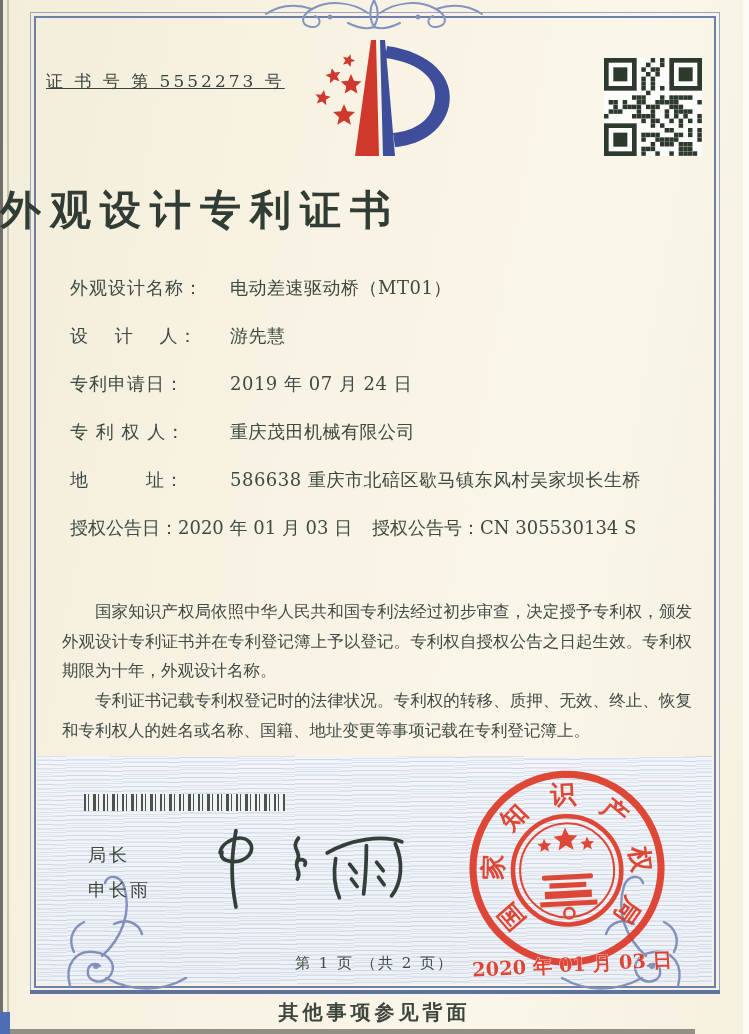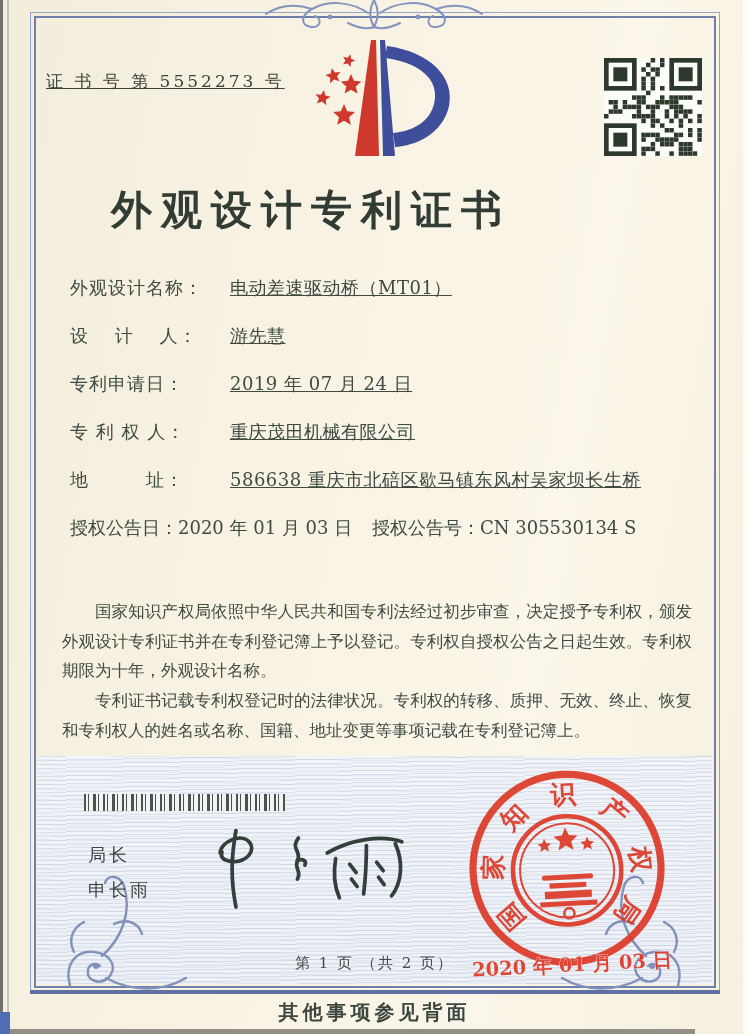--- a/index.html
+++ b/index.html
@@ -24,27 +24,27 @@
     position:absolute;left:37px;top:756px;width:675px;height:228px;
     background:
       repeating-linear-gradient(179deg, rgba(124,146,188,0.20) 0 1px, rgba(255,255,255,0) 1px 4px),
       repeating-linear-gradient(181deg, rgba(124,146,188,0.12) 0 1px, rgba(255,255,255,0) 1px 5px),
       linear-gradient(180deg,#f2f4f8,#eef1f6);
   }
   .cert-no{position:absolute;left:46px;top:70px;font-size:17px;letter-spacing:3px;color:#39433c;text-decoration:underline;}
   .logo{position:absolute;left:313px;top:32px;}
   .qr{position:absolute;left:604px;top:58px;width:98px;height:98px;}
   .title{
-    position:absolute;left:0;top:183px;width:622px;text-align:center;
+    position:absolute;left:0;top:183px;width:622px;
     font-size:41px;font-weight:700;letter-spacing:9px;color:#313c34;
   }
   .fields{position:absolute;left:70px;top:277px;width:628px;}
   .row{display:flex;align-items:flex-start;margin-bottom:26px;font-size:18px;line-height:22px;color:#3f4a42;}
   .row .lbl{flex:0 0 160px;letter-spacing:1px;white-space:pre;}
-  .row .val{letter-spacing:0.5px;text-decoration:underline;}
+  .row .val{letter-spacing:0.5px;}
   .grant-row{display:flex;font-size:18px;line-height:22px;color:#3f4a42;margin-bottom:0;}
   .grant-row .pair1{flex:0 0 302px;display:flex;}
   .grant-row .pair2{display:flex;}
   .paras{position:absolute;left:62px;top:597px;width:630px;font-size:16.5px;line-height:1.8;color:#414b44;text-align:justify;}
   .paras p{margin:0;text-indent:2em;}
   .barcode{
     position:absolute;left:84px;top:794px;width:201px;height:17px;
     background:repeating-linear-gradient(90deg,
       #4a544c 0 2px, #f1f3f6 2px 4px, #4a544c 4px 5px, #f1f3f6 5px 9px,
       #4a544c 9px 12px, #f1f3f6 12px 14px, #4a544c 14px 15px, #f1f3f6 15px 19px);

